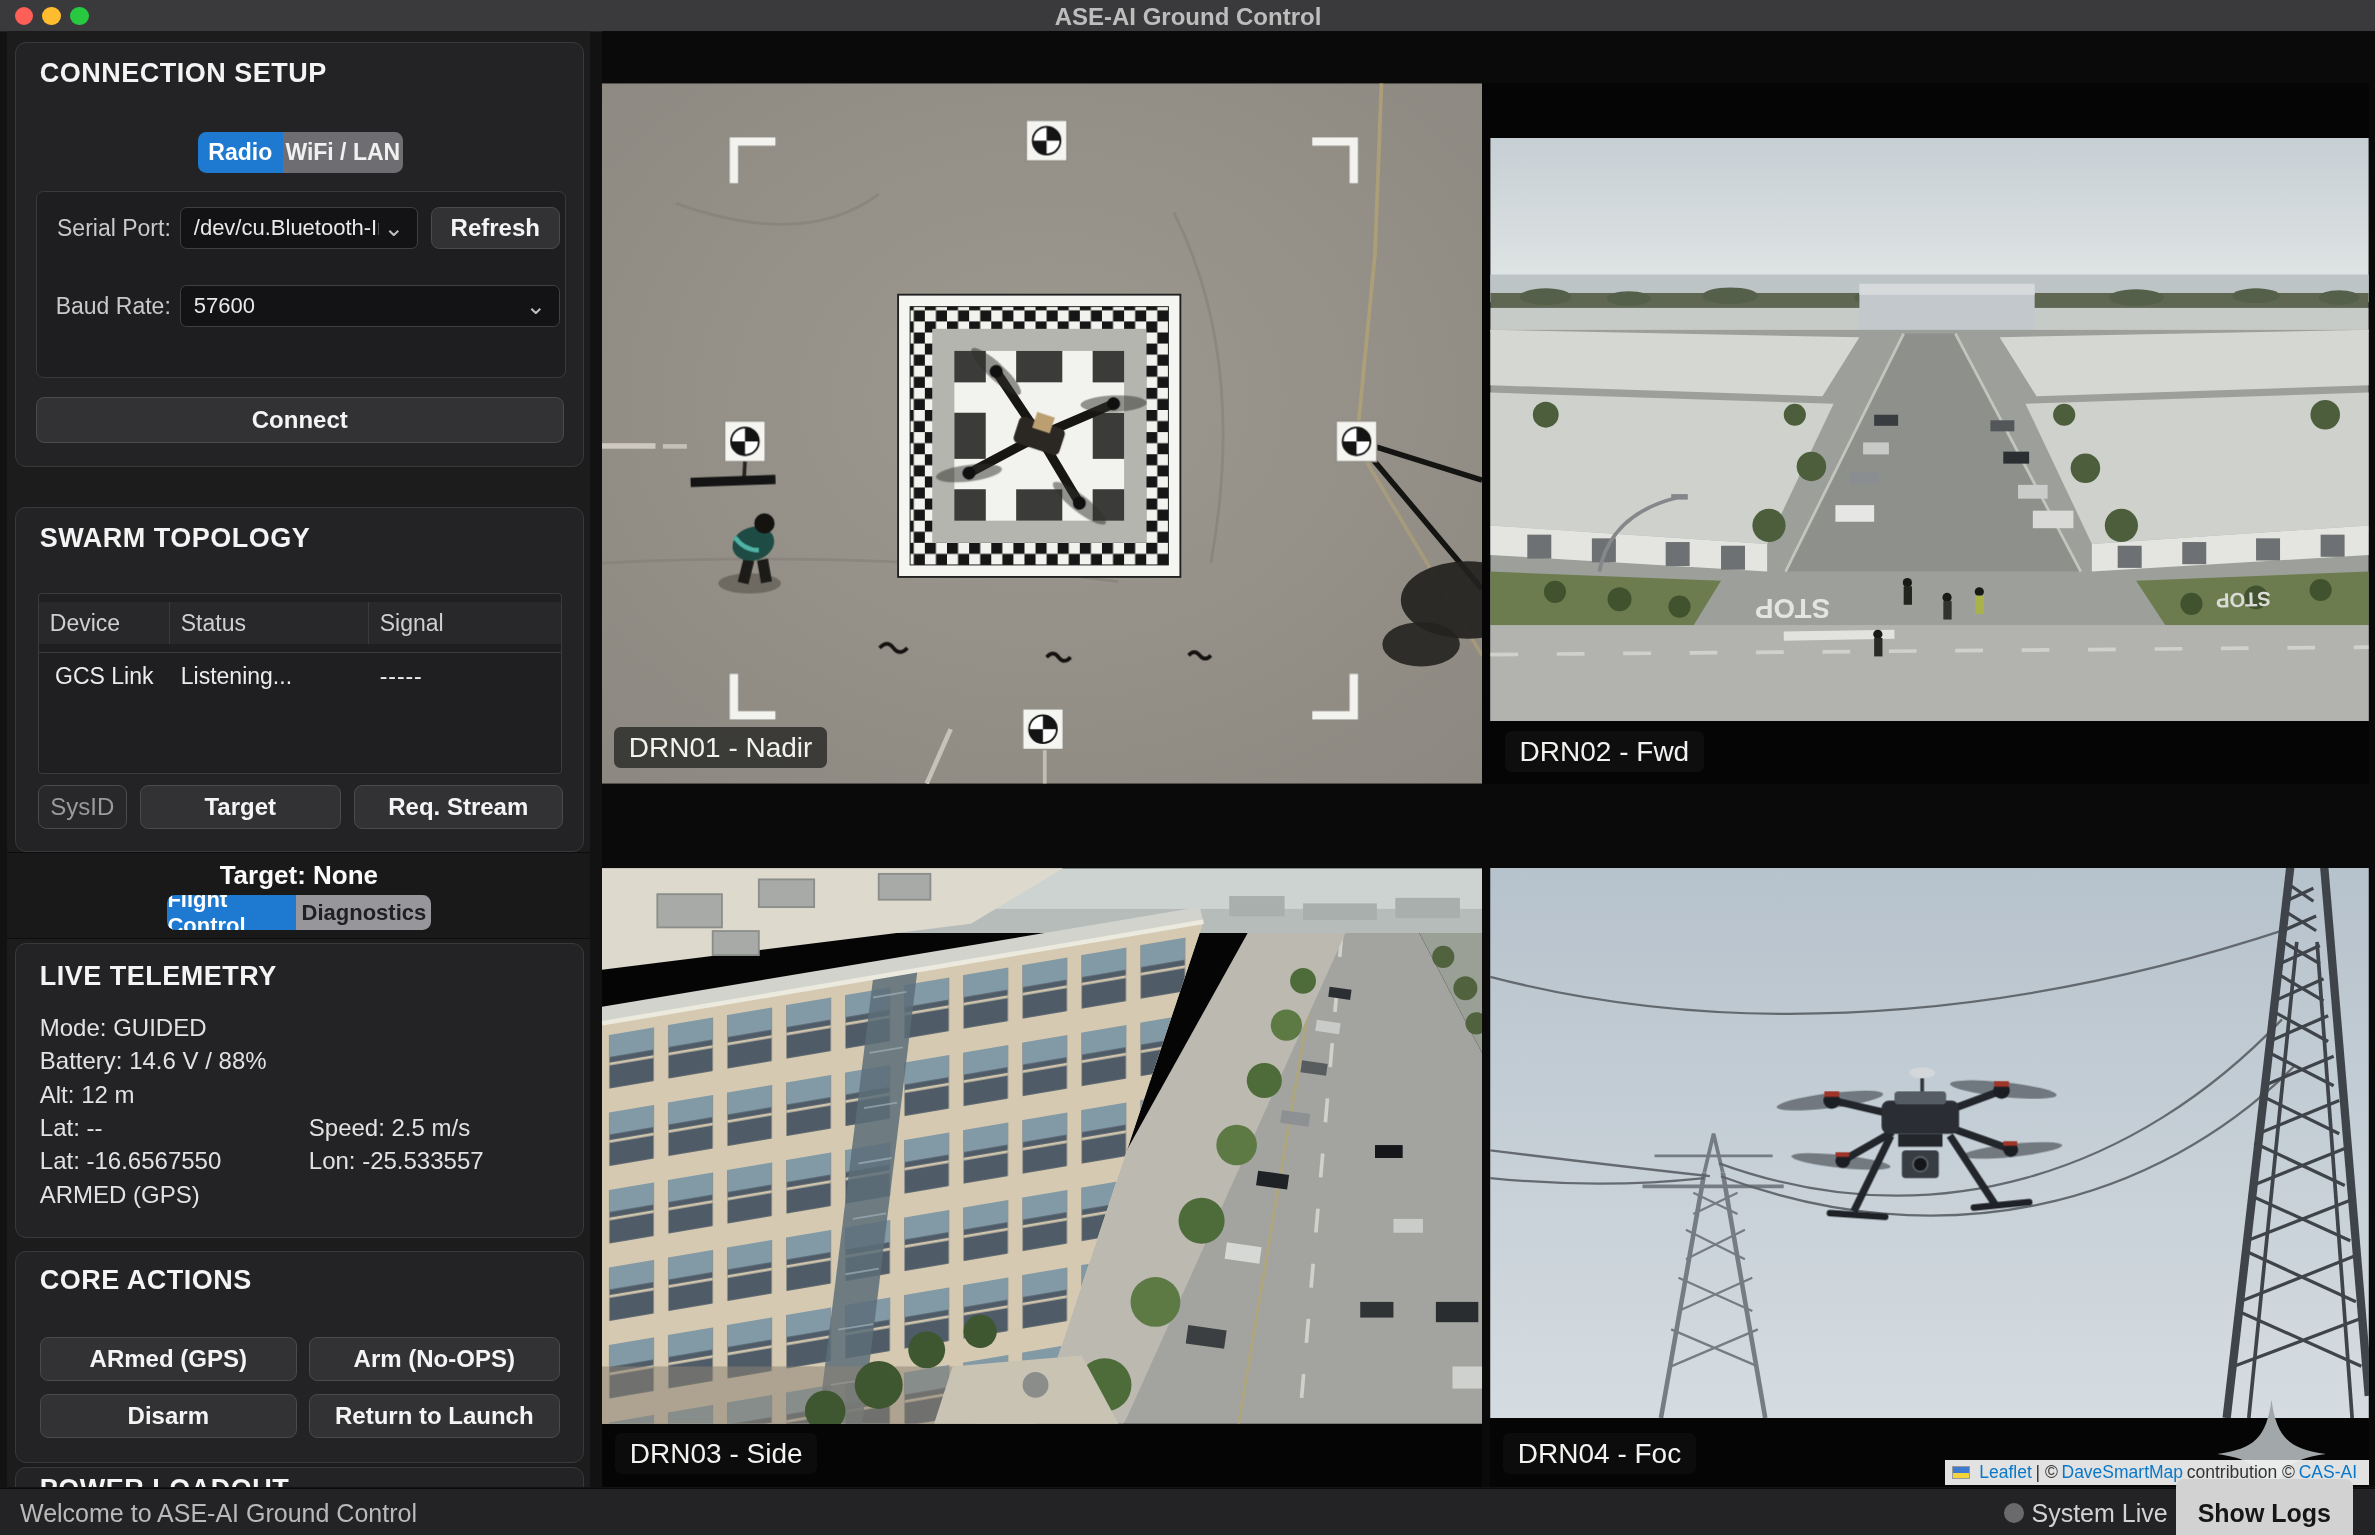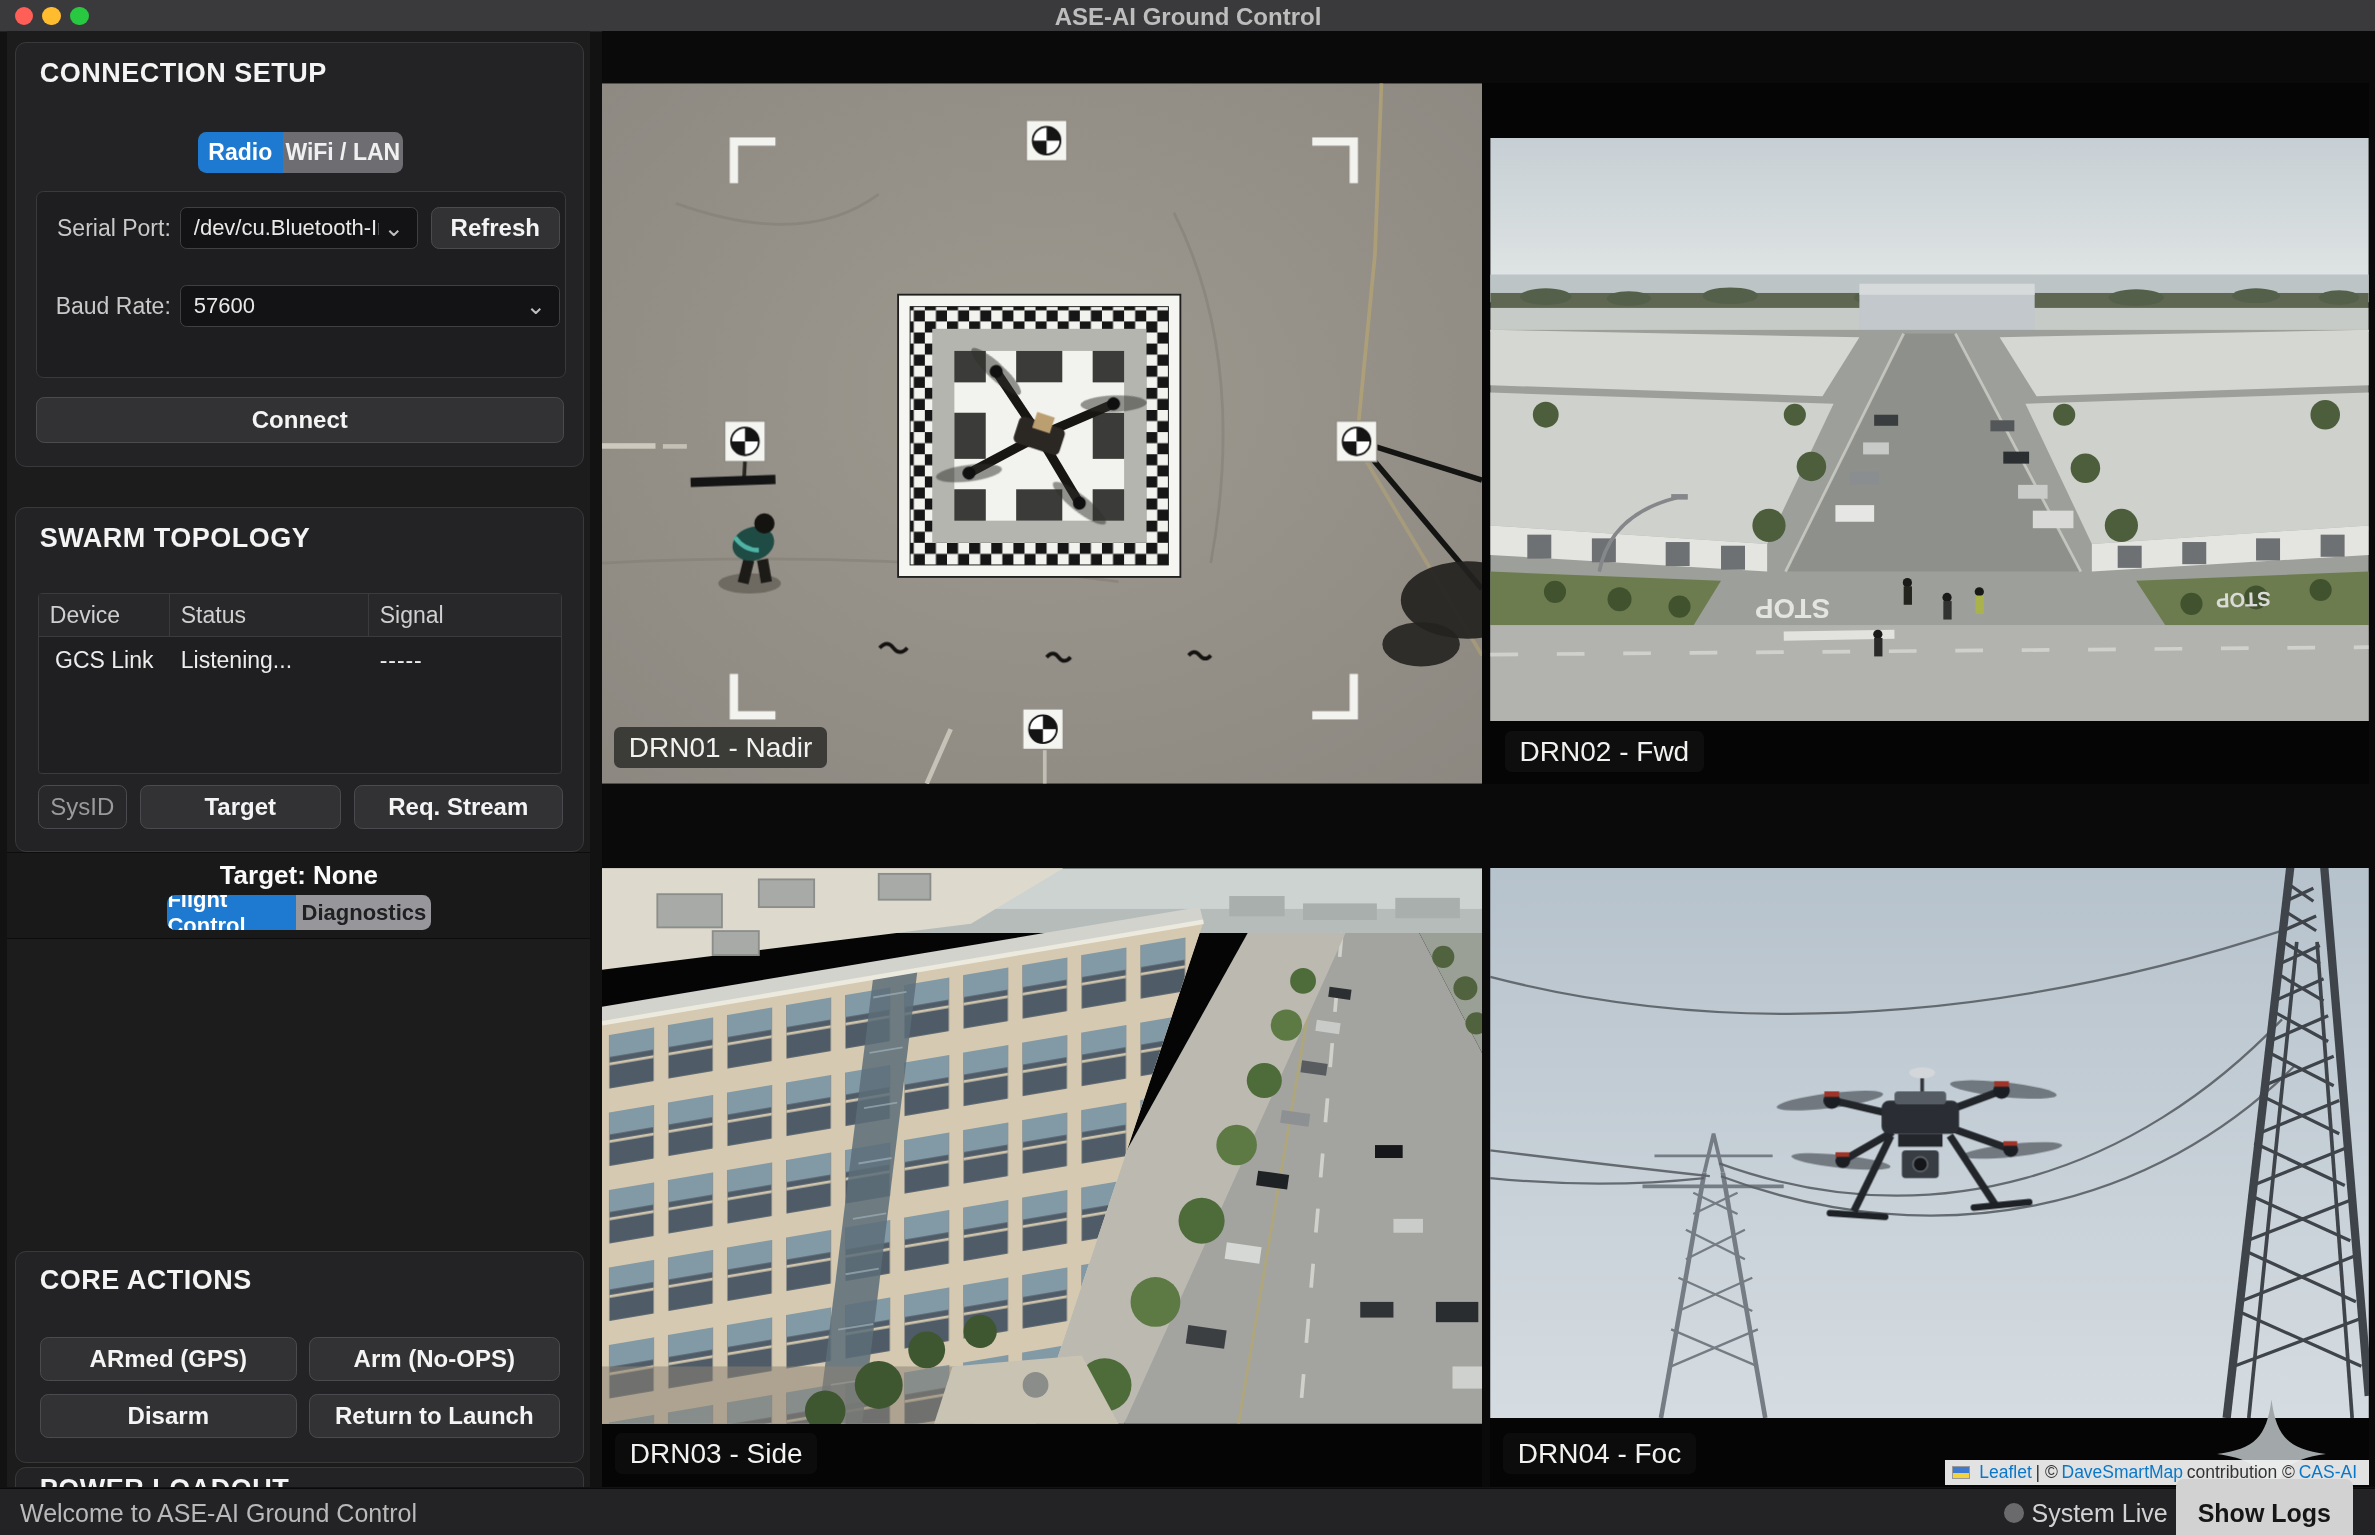--- a/index.html
+++ b/index.html
@@ -26,21 +26,21 @@
   .btn{position:absolute;display:flex;align-items:center;justify-content:center;background:#323235;
        border:0.9px solid #4b4b4f;border-radius:8.3px;color:#f4f4f4;font-weight:bold;font-size:24px;
        box-sizing:border-box;cursor:pointer;}
   .btn.dim{color:#9a9a9c;background:#28282a;font-weight:normal;}
   .seg{position:absolute;display:flex;border-radius:8.3px;overflow:hidden;}
   .seg div{display:flex;align-items:center;justify-content:center;font-size:23px;font-weight:bold;}
   .seg .on{background:#1e7ad1;color:#fff;}
   .seg .off{background:#6e6e72;color:#f0f0f0;}
   .seg .off2{background:#97979b;color:#202023;}
   .tbl{position:absolute;border:0.9px solid #3b3b3e;border-radius:3.7px;box-sizing:border-box;background:#1f1f21;}
-  .tbl .trow{display:flex;}
+  .tbl .trow{display:flex;margin-top:8px;}
   .tbl .th{background:#28282a;color:#cfcfcf;font-size:23px;font-weight:normal;}
   .tbl .cell{box-sizing:border-box;border-right:0.9px solid #3b3b3e;padding:7.4px 11px;display:flex;align-items:center;}
   .tbl .cell:last-child{border-right:none;}
   .tbl .td{font-size:23px;color:#ececec;border-right:none;}
   .tiny{font-size:12px;color:#8a8a8a;letter-spacing:0.9px;}
   .band{position:absolute;left:0;width:583px;background:#19191a;border-top:0.9px solid #0d0d0d;border-bottom:0.9px solid #0d0d0d;}
   .tline{position:absolute;width:100%;text-align:center;font-weight:bold;font-size:26px;color:#fafafa;}
   .tele{position:absolute;font-size:24px;color:#e2e2e2;}
   
   .content{position:absolute;left:602px;top:31px;width:1774px;height:1456px;background:#0a0a0b;}
@@ -120,20 +120,31 @@
       <div class="btn" style="left:338px;top:277px;width:209px;height:44px;">Req. Stream</div>
     </div>
 
     <div class="band" style="top:821px;height:85px;"></div>
     <div class="tline" style="top:829px;">Target: None</div>
     <div class="seg" style="left:160px;top:864px;height:35px;z-index:2;">
       <div class="on" style="width:129px;font-size:22px;">Flight Control</div>
       <div class="off2" style="width:135px;font-size:22px;">Diagnostics</div>
     </div>
 
+    <div class="box" style="left:7.4px;top:912px;width:569px;height:295px;">
+      <div class="hdr" style="left:24px;top:16.6px;">LIVE TELEMETRY</div>
+      <div class="tele" style="left:24px;top:70px;">Mode: GUIDED</div>
+      <div class="tele" style="left:24px;top:103px;">Battery: 14.6 V / 88%</div>
+      <div class="tele" style="left:24px;top:137px;">Alt: 12 m</div>
+      <div class="tele" style="left:24px;top:170px;">Lat: --</div>
+      <div class="tele" style="left:293px;top:170px;">Speed: 2.5 m/s</div>
+      <div class="tele" style="left:24px;top:203px;">Lat: -16.6567550</div>
+      <div class="tele" style="left:293px;top:203px;">Lon: -25.533557</div>
+      <div class="tele" style="left:24px;top:237px;">ARMED (GPS)</div>
+    </div>
 
     <div class="box" style="left:7.4px;top:1220px;width:569px;height:212px;">
       <div class="hdr" style="left:24px;top:13px;">CORE ACTIONS</div>
       <div class="btn" style="left:24px;top:85px;width:257px;height:44px;">ARmed (GPS)</div>
       <div class="btn" style="left:293px;top:85px;width:251px;height:44px;">Arm (No-OPS)</div>
       <div class="btn" style="left:24px;top:142px;width:257px;height:44px;">Disarm</div>
       <div class="btn" style="left:293px;top:142px;width:251px;height:44px;">Return to Launch</div>
     </div>
 
     <div class="box" style="left:7.4px;top:1436px;width:569px;height:83px;">

